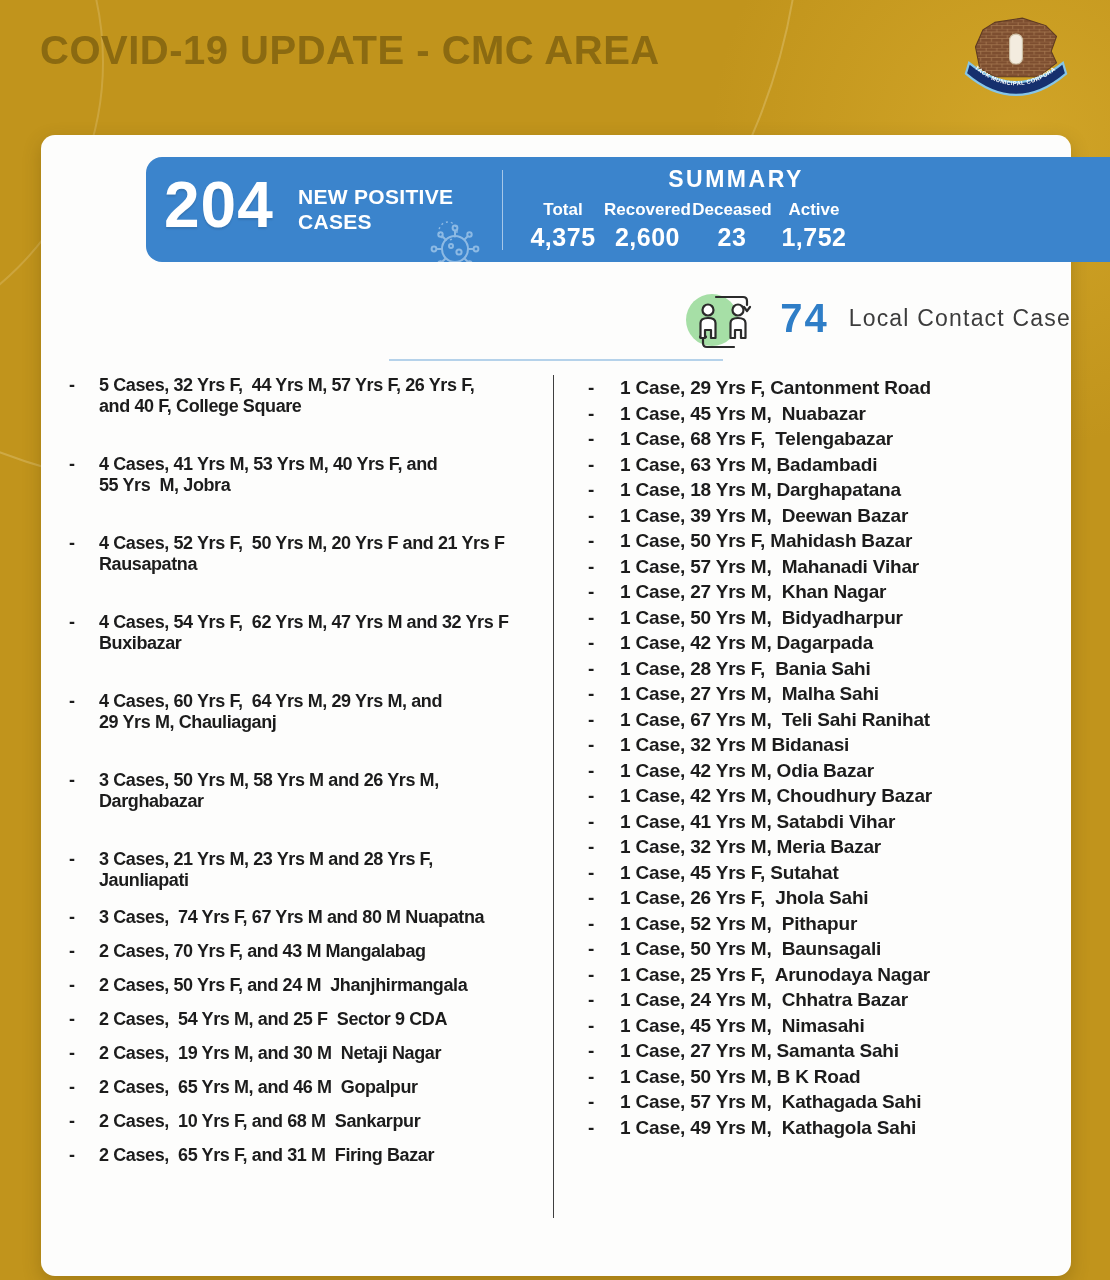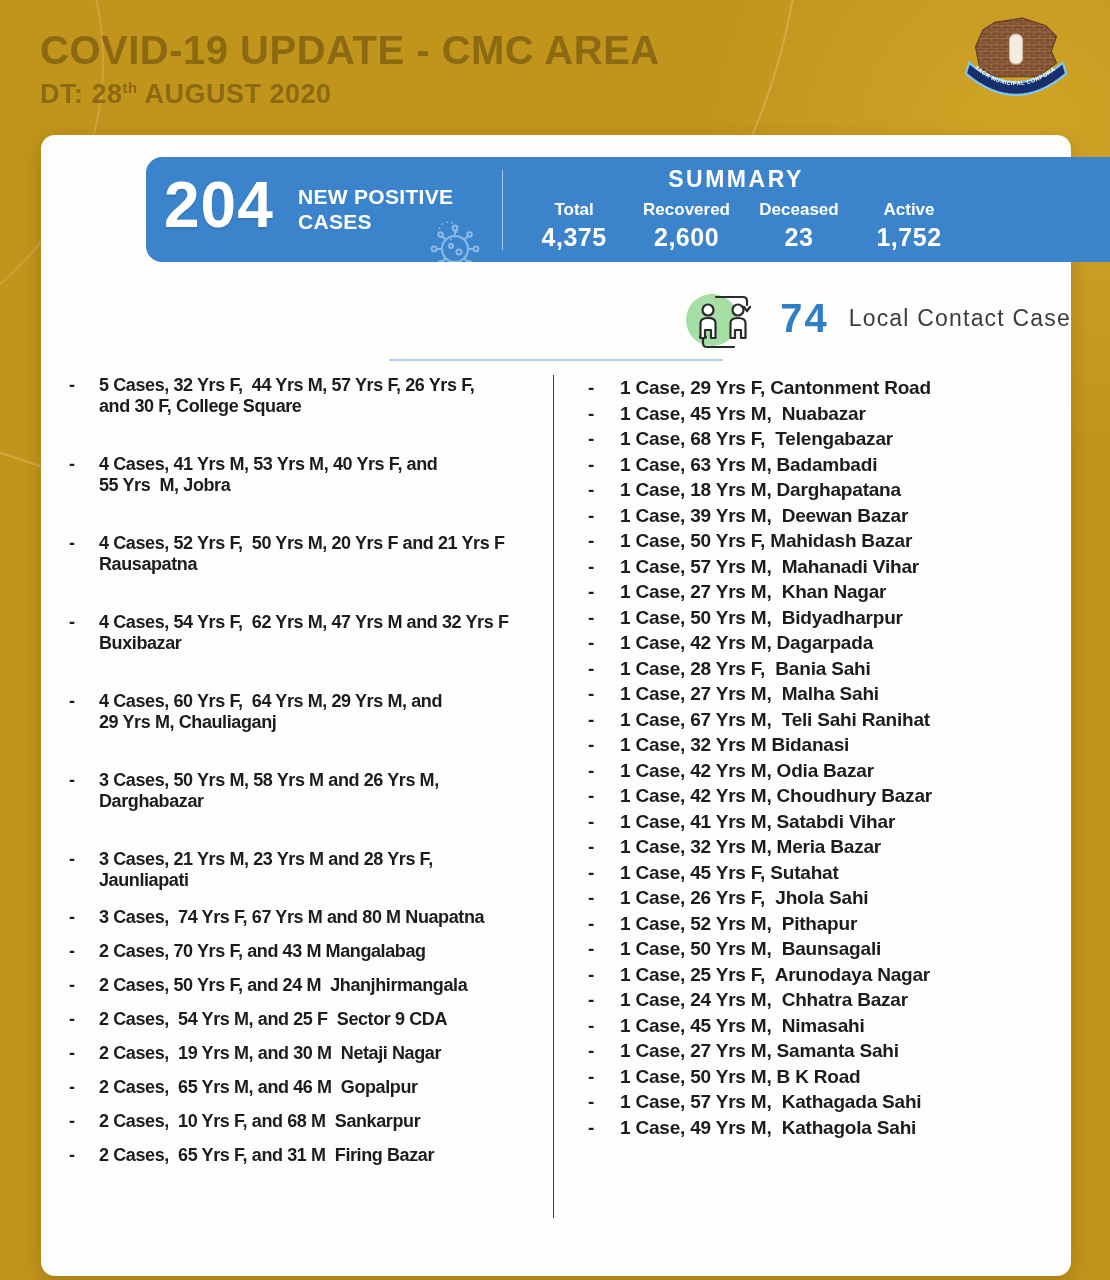--- a/index.html
+++ b/index.html
@@ -36,21 +36,21 @@
   .blue-bar{
     position:absolute;left:105px;top:22px;width:980px;height:105px;
     background:#3b84cc;border-radius:16px;color:#ffffff;overflow:hidden;
   }
   .count-204{position:absolute;left:18px;top:16px;font-size:64px;font-weight:800;line-height:1;letter-spacing:1px;text-shadow:0 2px 2px rgba(0,0,0,.12);}
   .new-positive{position:absolute;left:152px;top:27px;font-size:21px;font-weight:800;line-height:25px;letter-spacing:.3px;}
   .bar-divider{position:absolute;left:356px;top:13px;width:1px;height:80px;background:rgba(255,255,255,.55);}
   .virus-wm{position:absolute;left:278px;top:60px;opacity:.85;}
   .summary{position:absolute;left:372px;top:9px;width:436px;}
   .summary-title{text-align:center;font-size:23px;font-weight:800;letter-spacing:2.5px;}
-  .stats{display:flex;justify-content:flex-end;margin-top:7px;padding:0 4px;gap:28px;}
+  .stats{display:flex;justify-content:flex-start;margin-top:7px;padding:0 4px;}
   .stat{text-align:center;min-width:82px;}
   .stat-label{font-size:17px;font-weight:700;}
   .stat-value{font-size:25px;font-weight:800;margin-top:3px;letter-spacing:.5px;}
 
   
   .contact-row{position:absolute;left:0;top:148px;width:100%;display:flex;justify-content:flex-end;align-items:center;}
   .contact-icon{width:78px;height:70px;}
   .contact-count{font-size:40px;font-weight:800;color:#2f7ec7;margin:0 10px 0 16px;letter-spacing:2px;}
   .contact-label{font-size:23px;color:#3c3c3c;letter-spacing:1.2px;margin-left:10px;}
   .contact-underline{position:absolute;left:50%;top:224px;transform:translateX(-50%);width:334px;height:2px;background:#b5d2ea;}
@@ -72,21 +72,20 @@
 </head>
 <body>
 
 <div class="poster">
 
   <div class="deco-circle deco-1"></div>
   <div class="deco-circle deco-2"></div>
 
   <div class="header">
     <h1>COVID-19 UPDATE - CMC AREA</h1>
-    <div class="date"><span>DT: 28</span><sup>th</sup><span> AUGUST 2020</span></div>
   </div>
 
   <svg class="logo" viewBox="0 0 100 90">
     <defs>
       <pattern id="bricks" width="10" height="6" patternUnits="userSpaceOnUse">
         <rect width="10" height="6" fill="#7d4e30"></rect>
         <path d="M0,0 H10 M0,3 H10 M2,0 V3 M7,3 V6" stroke="#a87a52" stroke-width="0.7" fill="none"></path>
       </pattern>
       <path id="bannerPath" d="M12,50 Q50,80 88,50"></path>
     </defs>
@@ -181,21 +180,21 @@
       </svg>
       <div class="contact-count">74</div>
       <div class="contact-label">Local Contact Case</div>
     </div>
     <div class="contact-underline"></div>
 
     <div class="col col-left">
 
         <div class="row two-line">
           <span class="dash"></span>
-          <span class="row-text"><div>5 Cases, 32 Yrs F,  44 Yrs M, 57 Yrs F, 26 Yrs F,</div><div>and 30 F, College Square</div></span>
+          <span class="row-text"><div>5 Cases, 32 Yrs F,  44 Yrs M, 57 Yrs F, 26 Yrs F,</div><div>and 40 F, College Square</div></span>
         </div>
 
         <div class="row two-line">
           <span class="dash"></span>
           <span class="row-text"><div>4 Cases, 41 Yrs M, 53 Yrs M, 40 Yrs F, and</div><div>55 Yrs  M, Jobra</div></span>
         </div>
 
         <div class="row two-line">
           <span class="dash"></span>
           <span class="row-text"><div>4 Cases, 52 Yrs F,  50 Yrs M, 20 Yrs F and 21 Yrs F</div><div>Rausapatna</div></span>

